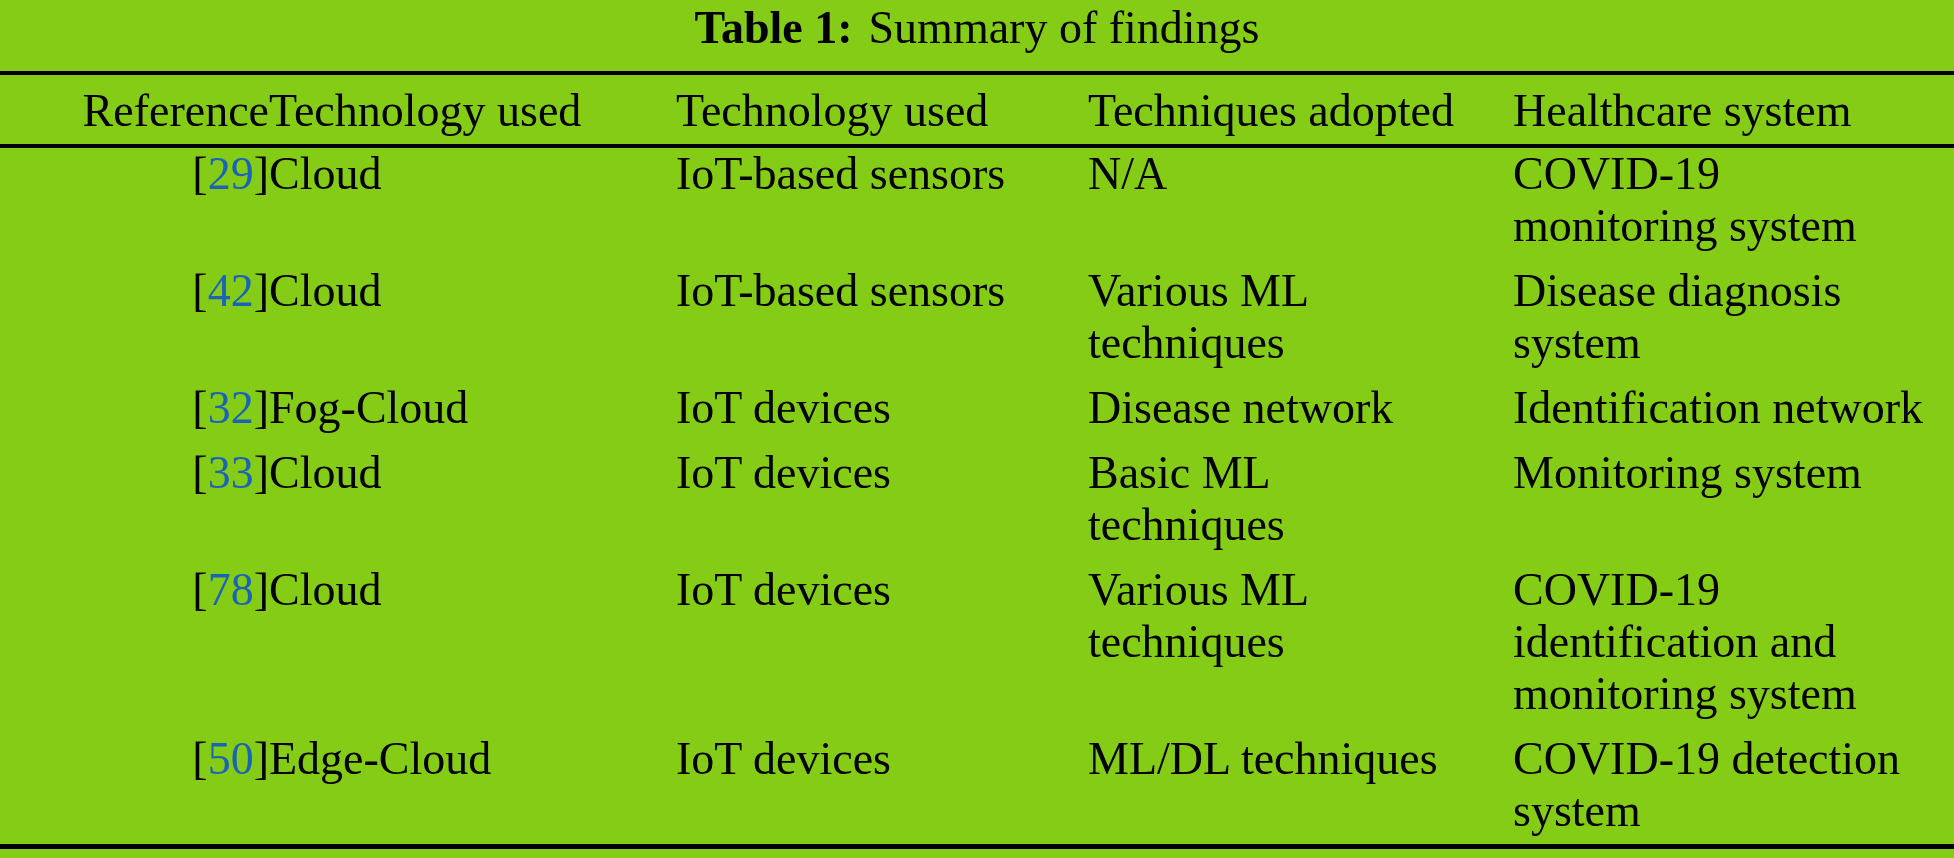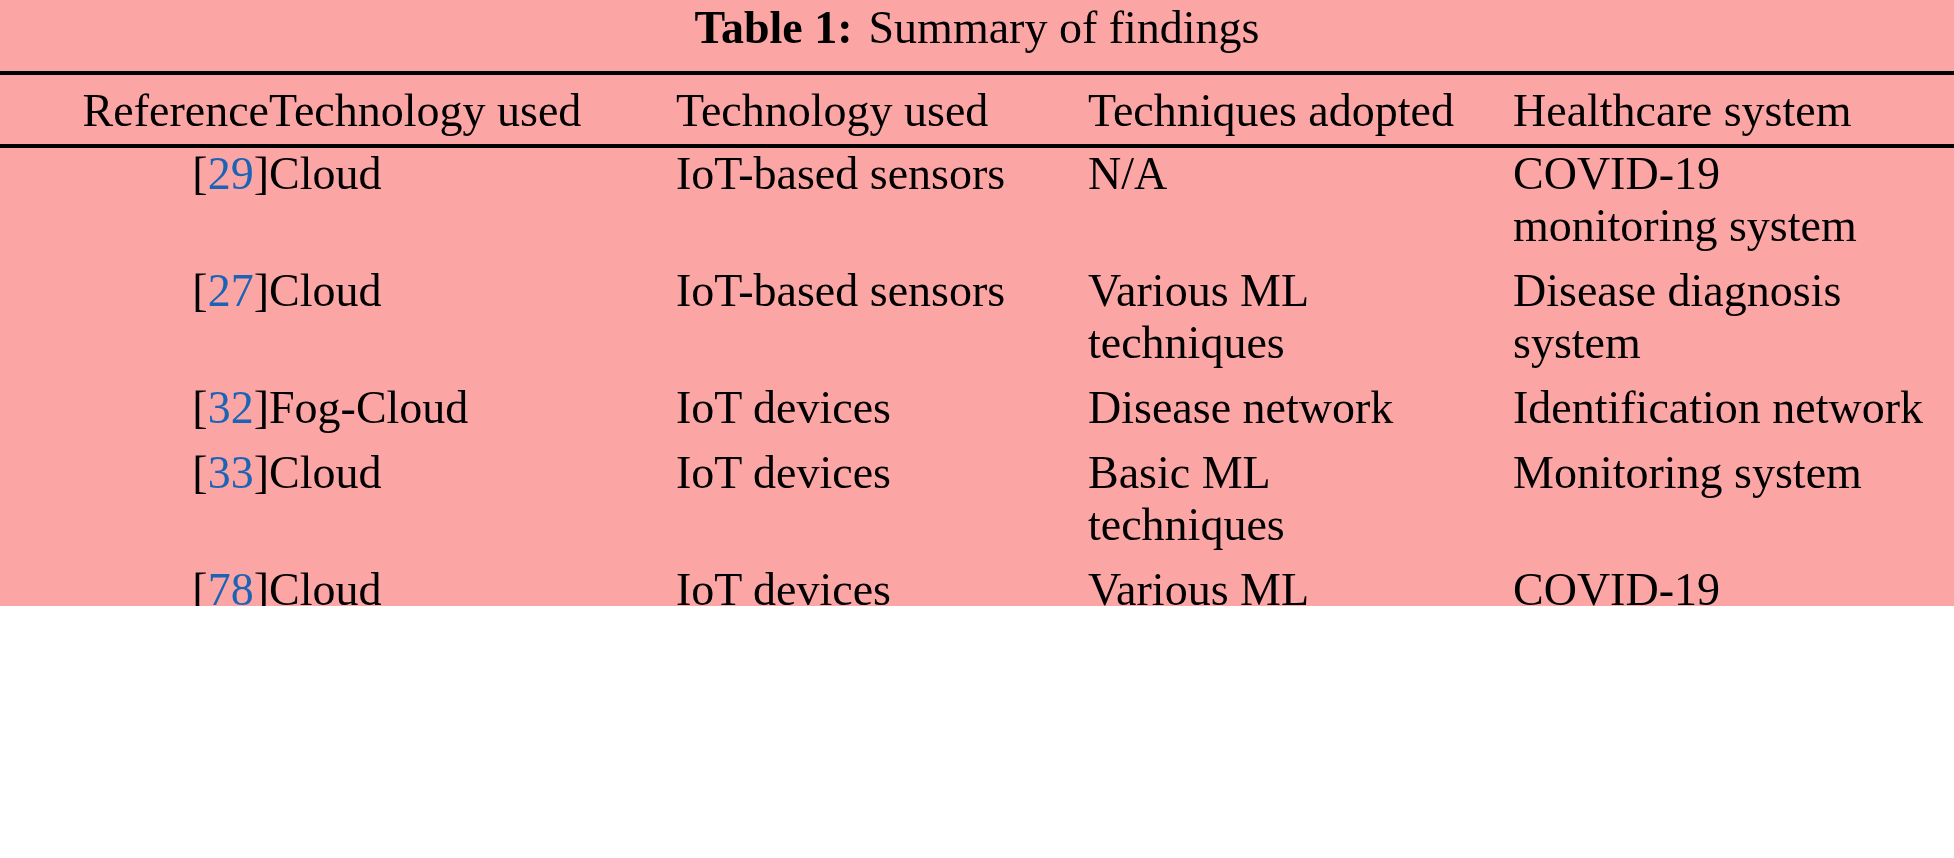--- a/index.html
+++ b/index.html
@@ -1,20 +1,20 @@
 <!DOCTYPE html>
 <html><head>
 <meta charset="utf-8">
 <style>
   html, body { margin: 0; padding: 0; background: #ffffff; }
   .page {
     position: relative;
     width: 1954px;
-    height: 606px;
-    background: #fca5a5;
+    height: 858px;
+    background: #84cc16;
     color: #000000;
     font-family: "Liberation Serif", "DejaVu Serif", serif;
     overflow: hidden;
     box-sizing: border-box;
   }
   .caption {
     text-align: center;
     font-size: 46px;
     line-height: 50px;
     padding-top: 3px;
@@ -97,21 +97,21 @@
     <tbody>
       <tr>
         <td><span><span>[</span><a class="cite-num">29</a><span>]</span></span></td>
         <td>Cloud</td>
         <td>IoT-based sensors</td>
         <td>N/A</td>
         <td>COVID-19
 monitoring system</td>
       </tr>
       <tr>
-        <td><span><span>[</span><a class="cite-num">27</a><span>]</span></span></td>
+        <td><span><span>[</span><a class="cite-num">42</a><span>]</span></span></td>
         <td>Cloud</td>
         <td>IoT-based sensors</td>
         <td>Various ML
 techniques</td>
         <td>Disease diagnosis
 system</td>
       </tr>
       <tr>
         <td><span><span>[</span><a class="cite-num">32</a><span>]</span></span></td>
         <td>Fog-Cloud</td>
@@ -130,18 +130,26 @@
       <tr>
         <td><span><span>[</span><a class="cite-num">78</a><span>]</span></span></td>
         <td>Cloud</td>
         <td>IoT devices</td>
         <td>Various ML
 techniques</td>
         <td>COVID-19
 identification and
 monitoring system</td>
       </tr>
+      <tr class="last">
+        <td><span><span>[</span><a class="cite-num">50</a><span>]</span></span></td>
+        <td>Edge-Cloud</td>
+        <td>IoT devices</td>
+        <td>ML/DL techniques</td>
+        <td>COVID-19 detection
+system</td>
+      </tr>
     </tbody>
   </table>
 
   <div class="rule rule-bottom"></div>
 
 </div>
 
 </body></html>

